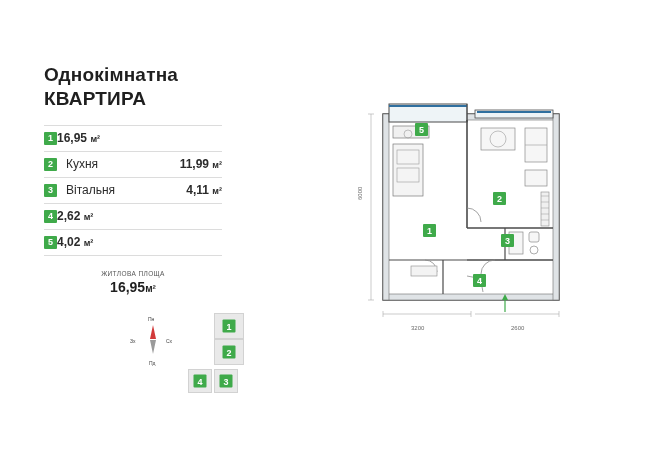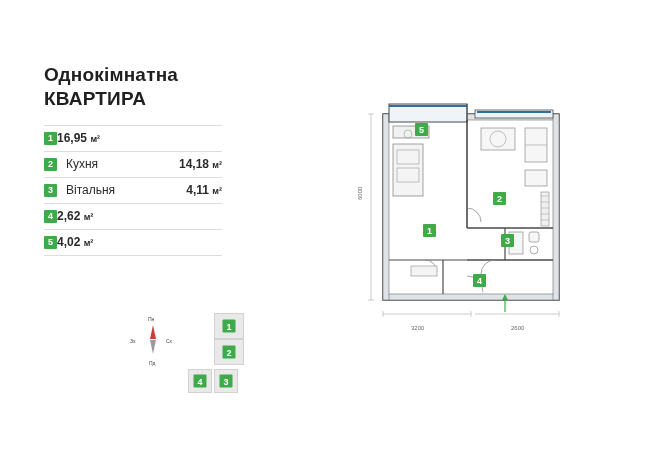--- a/index.html
+++ b/index.html
@@ -216,21 +216,21 @@
         <div class="room-area">
           <span>16,95</span>
           <span class="unit">м²</span>
         </div>
       </div>
 
       <div class="room-row">
         <div class="badge">2</div>
         <div class="room-name">Кухня</div>
         <div class="room-area">
-          <span>14,18</span>
+          <span>11,99</span>
           <span class="unit">м²</span>
         </div>
       </div>
 
       <div class="room-row">
         <div class="badge">3</div>
         <div class="room-name">Вітальня</div>
         <div class="room-area">
           <span>4,11</span>
           <span class="unit">м²</span>
@@ -249,20 +249,26 @@
         <div class="badge">5</div>
         <div class="room-area">
           <span>4,02</span>
           <span class="unit">м²</span>
         </div>
       </div>
 
     </div>
 
     <div class="totals">
+      <div class="total-block">
+        <div class="total-label">ЖИТЛОВА ПЛОЩА</div>
+        <div class="total-value">
+          <span>16,95</span><span class="u">м²</span>
+        </div>
+      </div>
     </div>
   </div>
 
   <div class="bottom-graphics">
     <div class="compass">
       <div class="lbl n">Пн</div>
       <div class="lbl s">Пд</div>
       <div class="lbl w">Зх</div>
       <div class="lbl e">Сх</div>
       <div class="needle-up"></div>

